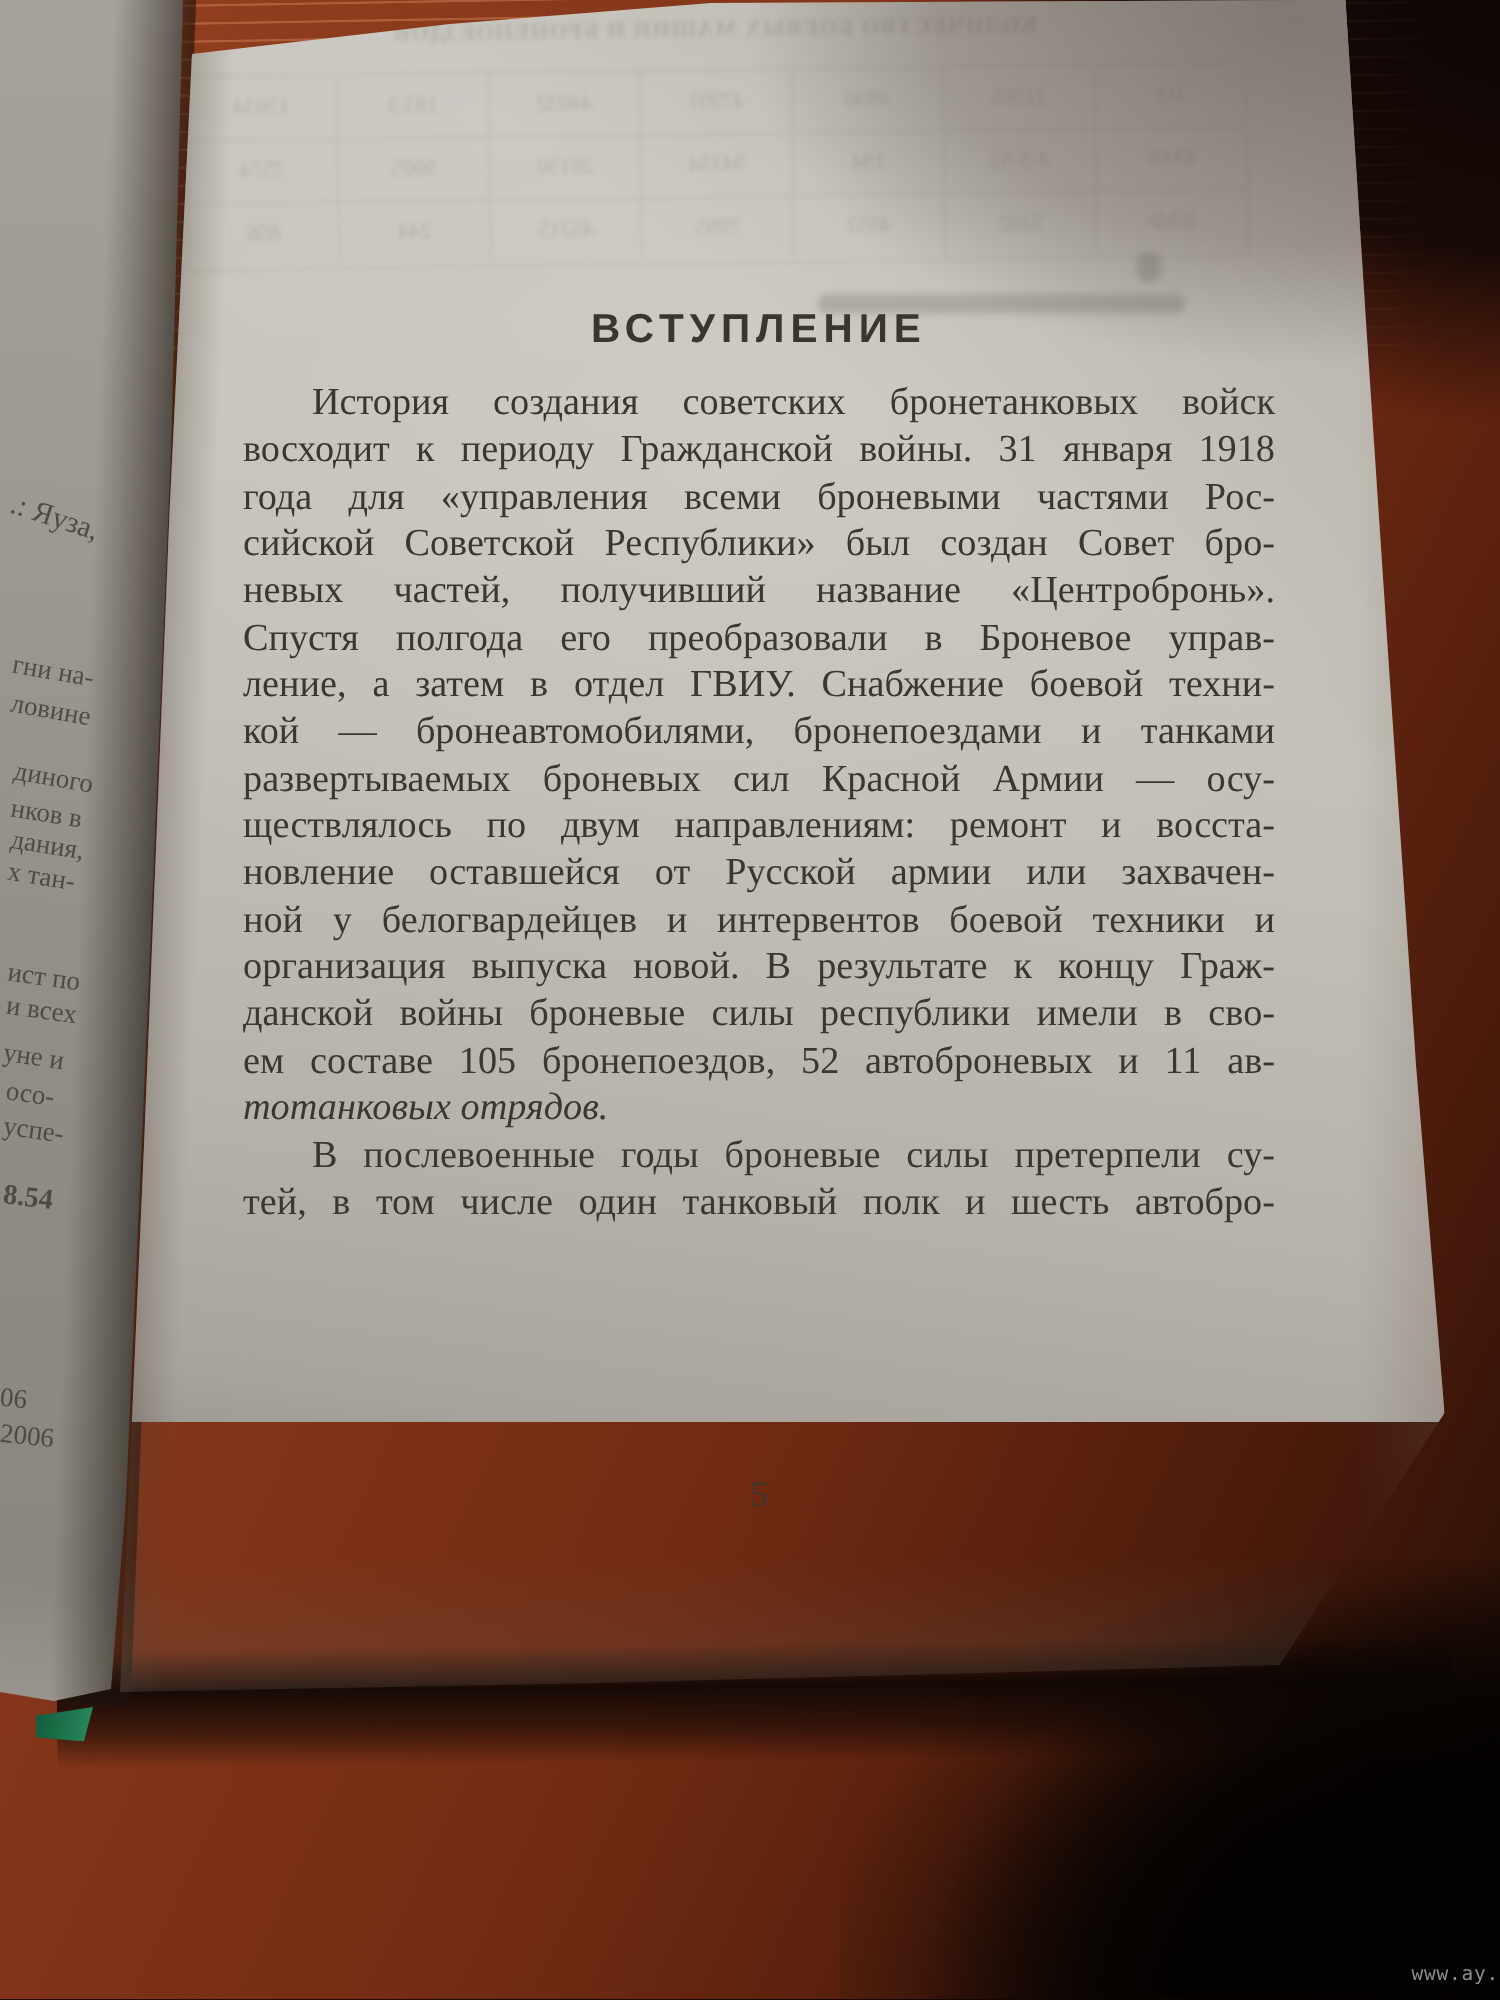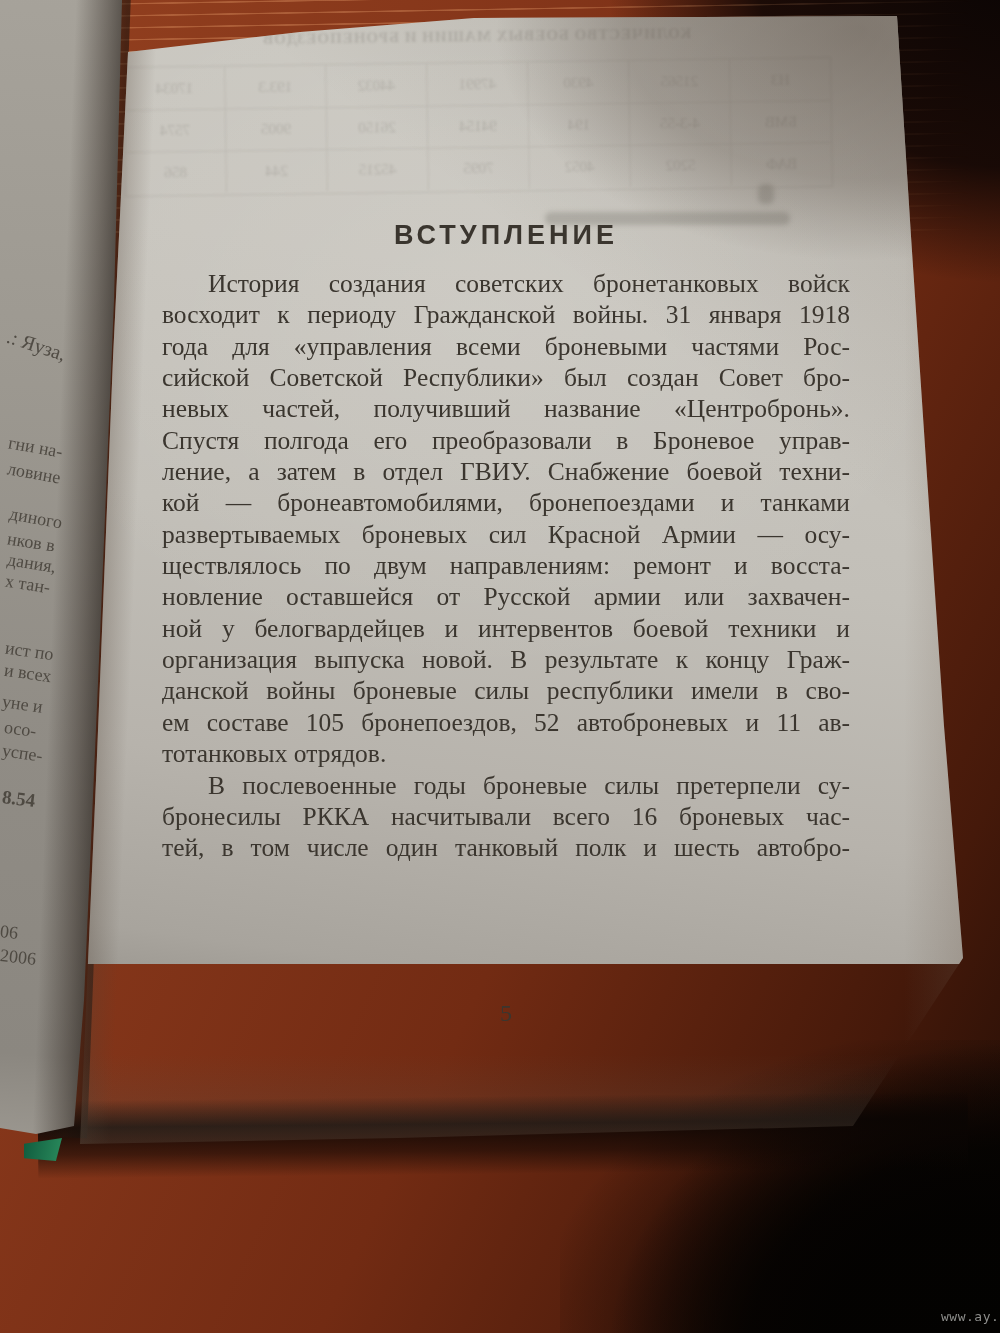--- a/index.html
+++ b/index.html
@@ -23,21 +23,21 @@
     background:linear-gradient(100deg,#0f5c3e,#2a8a5c);
     clip-path:polygon(0 25%,100% 0,84% 100%,0 88%);}
   
   .left-strip{left:0;top:0;width:1000px;height:1333px;
     clip-path:polygon(0 0,122px 0,114px 300px,99px 660px,84px 1000px,74px 1126px,36px 1134px,0 1128px);
     background:linear-gradient(184deg,#a8a49c 0%,#9d9991 30%,#908c85 58%,#8b8780 80%,#b4b0a8 96%,#9a968e 100%);}
   .frag{font-size:18px;color:#46413a;opacity:.88;white-space:nowrap;}
   .gutter-shadow{left:55px;top:-6px;width:76px;height:1145px;transform:rotate(2.2deg);transform-origin:100% 0;
     background:linear-gradient(90deg, rgba(33,24,18,0) 28%, rgba(33,24,18,.38) 70%, rgba(25,18,13,.6) 96%);}
   
-  .page{left:0;top:16px;width:1000px;height:948px;
+  .page{left:0;top:0;width:1000px;height:948px;
     clip-path:polygon(128px 36px,300px 16px,474px 2px,897px 0,911px 220px,927px 460px,944px 710px,963px 942px,853px 1110px,398px 1122px,80px 1128px,96px 764px,113px 342px);
     background:
       radial-gradient(ellipse 700px 520px at 48% 32%, rgba(255,255,250,.10), transparent 70%),
       linear-gradient(188deg,#cccac3 0%,#c8c5be 30%,#c2bfb8 55%,#b7b3ac 78%,#a8a49d 95%,#9c9891 100%);}
   .page-left-shade{left:114px;top:-6px;width:44px;height:1145px;transform:rotate(2.4deg);transform-origin:0 0;
     background:linear-gradient(90deg, rgba(80,66,54,.42), rgba(80,66,54,0));}
   .page-bottom-shade{left:70px;top:1038px;width:900px;height:92px;
     background:linear-gradient(180deg, rgba(95,82,70,0) 0%, rgba(95,82,70,.30) 82%);}
   .page-right-shade{left:860px;top:120px;width:110px;height:1000px;
     background:linear-gradient(270deg, rgba(110,92,78,.28), transparent 60%);}
@@ -55,21 +55,21 @@
   .g-cell{position:static!important;flex:1;border-right:1px solid rgba(125,120,112,.5);font-size:15px;line-height:42px;text-align:center;overflow:hidden;}
   .g-cell:last-child{border-right:none;}
   .smudge{background:rgba(130,125,117,.38);filter:blur(2.5px);border-radius:6px;}
   
   .heading{left:162px;top:204px;width:688px;text-align:center;
     font-family:"Liberation Sans",sans-serif;font-weight:bold;font-size:27px;letter-spacing:4px;color:#3a352e;}
   .body-block{left:162px;top:252px;width:688px;color:#3b362f;font-size:25.5px;}
   .bl{position:static!important;display:block;height:31.35px;line-height:31.35px;
     text-align:justify;text-align-last:justify;white-space:nowrap;}
   .bl.ind{text-indent:46px;}
-  .bl.noj{text-align-last:left;}
+  .bl.noj{text-align-last:left;font-style:italic;}
   .pageno{left:162px;top:984px;width:688px;text-align:center;font-size:24px;color:#3b362f;}
   .watermark{left:941px;top:1309px;font-family:"DejaVu Sans Mono",monospace;font-size:13px;color:#8d8d8b;letter-spacing:.5px;}
 </style>
 </head>
 <body>
 
 <div id="stage">
 
   <div class="streaks"></div>
   <div class="wood-dark-br"></div>
@@ -149,21 +149,20 @@
       <span class="bl">кой — бронеавтомобилями, бронепоездами и танками</span>
       <span class="bl">развертываемых броневых сил Красной Армии — осу-</span>
       <span class="bl">ществлялось по двум направлениям: ремонт и восста-</span>
       <span class="bl">новление оставшейся от Русской армии или захвачен-</span>
       <span class="bl">ной у белогвардейцев и интервентов боевой техники и</span>
       <span class="bl">организация выпуска новой. В результате к концу Граж-</span>
       <span class="bl">данской войны броневые силы республики имели в сво-</span>
       <span class="bl">ем составе 105 бронепоездов, 52 автоброневых и 11 ав-</span>
       <span class="bl noj">тотанковых отрядов.</span>
       <span class="bl ind">В послевоенные годы броневые силы претерпели су-</span>
-      <span class="bl">бронесилы РККА насчитывали всего 16 броневых час-</span>
       <span class="bl">тей, в том числе один танковый полк и шесть автобро-</span>
     </div>
 
     <div class="pageno">5</div>
 
     <div class="hand-shadow"></div>
   </div>
 
   <div class="watermark">www.ay.by</div>
 

